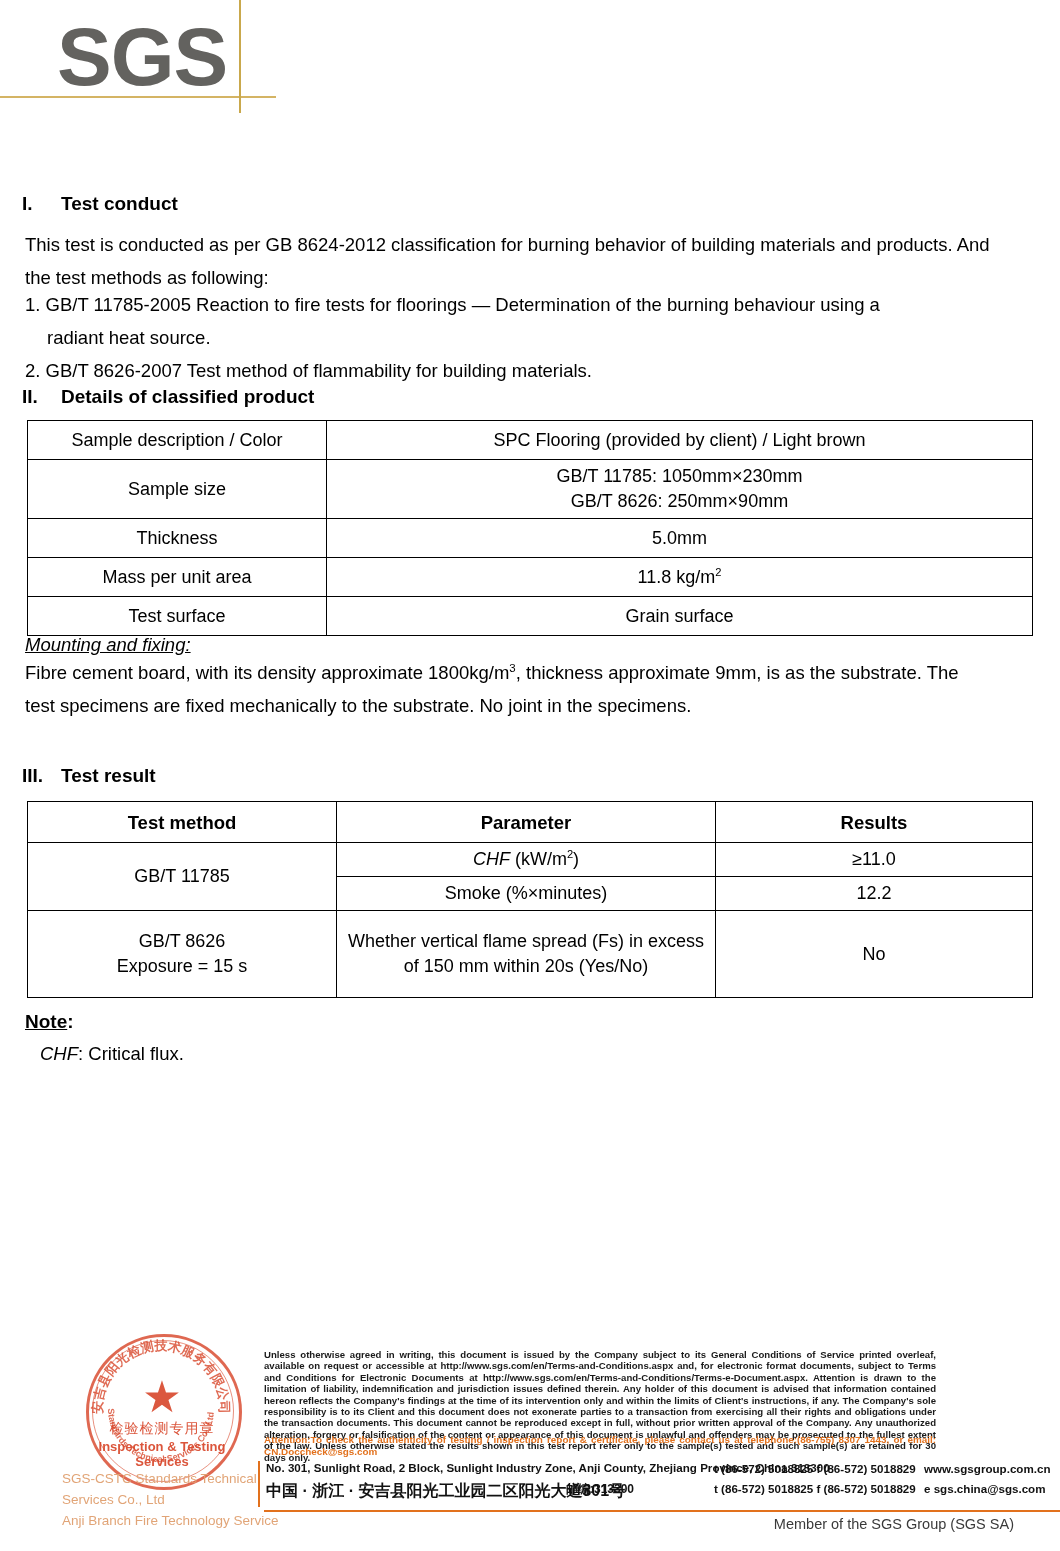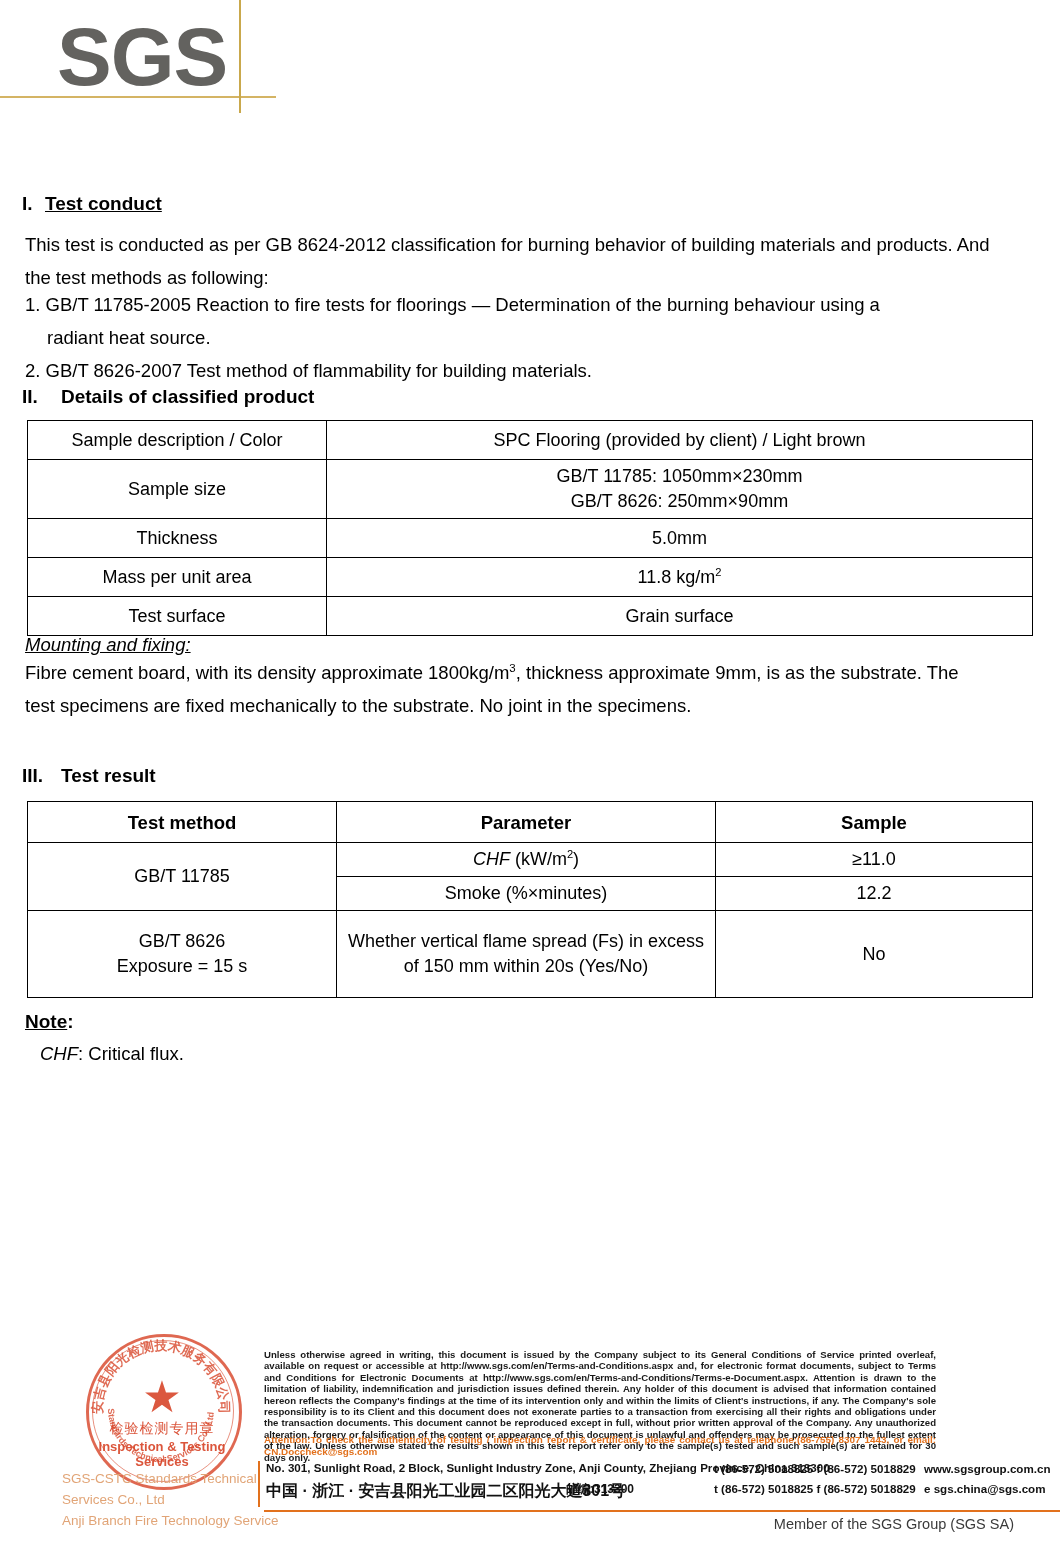--- a/index.html
+++ b/index.html
@@ -353,21 +353,21 @@
   <div class="logo-block">
     <div class="sgs-logo">SGS</div>
     <div class="gold-hline"></div>
     <div class="gold-vline"></div>
   </div>
 
 
   <div class="content">
 
     <div class="sec-num" style="left:22px; top:193px;">I.</div>
-    <div class="sec-head" style="left:45px; top:193px;text-decoration:underline;">Test conduct</div>
+    <div class="sec-head" style="left:61px; top:193px;">Test conduct</div>
 
     <div class="para" style="left:25px; top:228px; width:985px;">This test is conducted as per GB 8624-2012 classification for burning behavior of building materials and products. And the test methods as following:</div>
 
     <div class="numitem" style="left:25px; top:288px; width:1000px;">1. GB/T 11785-2005 Reaction to fire tests for floorings — Determination of the burning behaviour using a</div>
     <div class="numitem" style="left:47px; top:321px; width:980px;">radiant heat source.</div>
     <div class="numitem" style="left:25px; top:354px; width:1000px;">2. GB/T 8626-2007 Test method of flammability for building materials.</div>
 
     <div class="sec-num" style="left:22px; top:386px;">II.</div>
     <div class="sec-head" style="left:61px; top:386px;">Details of classified product</div>
 
@@ -403,21 +403,21 @@
     <div class="para" style="left:25px; top:656px; width:960px;"><span>Fibre cement board, with its density approximate 1800kg/m</span><sup>3</sup><span>, thickness approximate 9mm, is as the substrate. The test specimens are fixed mechanically to the substrate. No joint in the specimens.</span></div>
 
     <div class="sec-num" style="left:22px; top:765px;">III.</div>
     <div class="sec-head" style="left:61px; top:765px;">Test result</div>
 
     <table class="doc-table" id="result-table">
       <tbody>
           <tr>
         <th class="c1">Test method</th>
         <th class="c2">Parameter</th>
-        <th>Sample</th>
+        <th>Results</th>
       </tr>
       <tr>
         <td rowspan="2">GB/T 11785</td>
         <td><span class="ital">CHF</span><span> (kW/m</span><sup>2</sup><span>)</span></td>
         <td>≥11.0</td>
       </tr>
       <tr>
         <td>Smoke (%×minutes)</td>
         <td>12.2</td>
       </tr>

